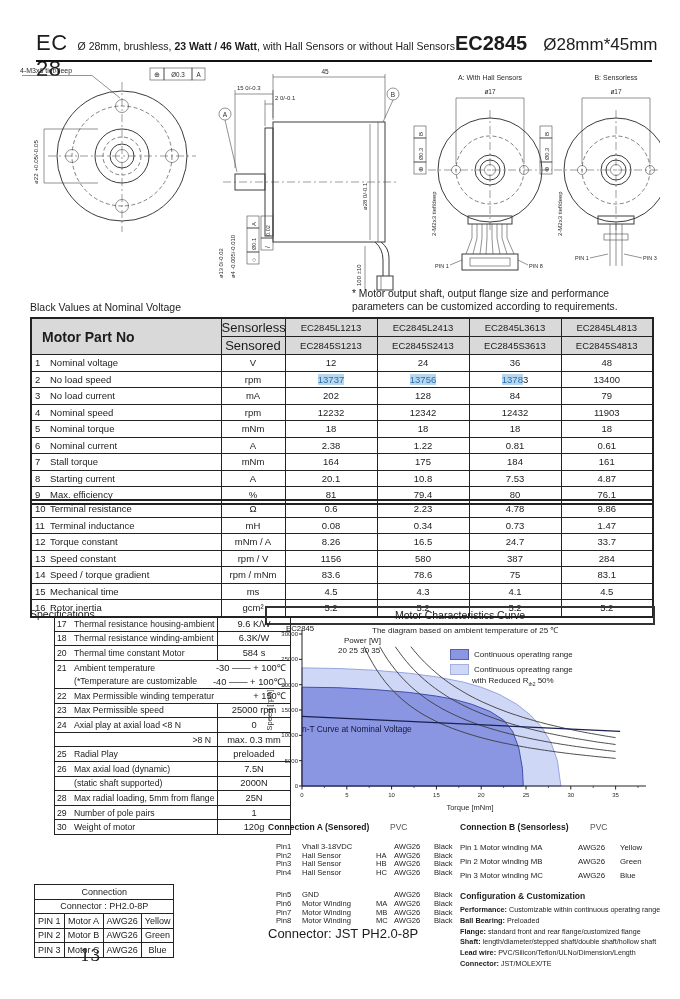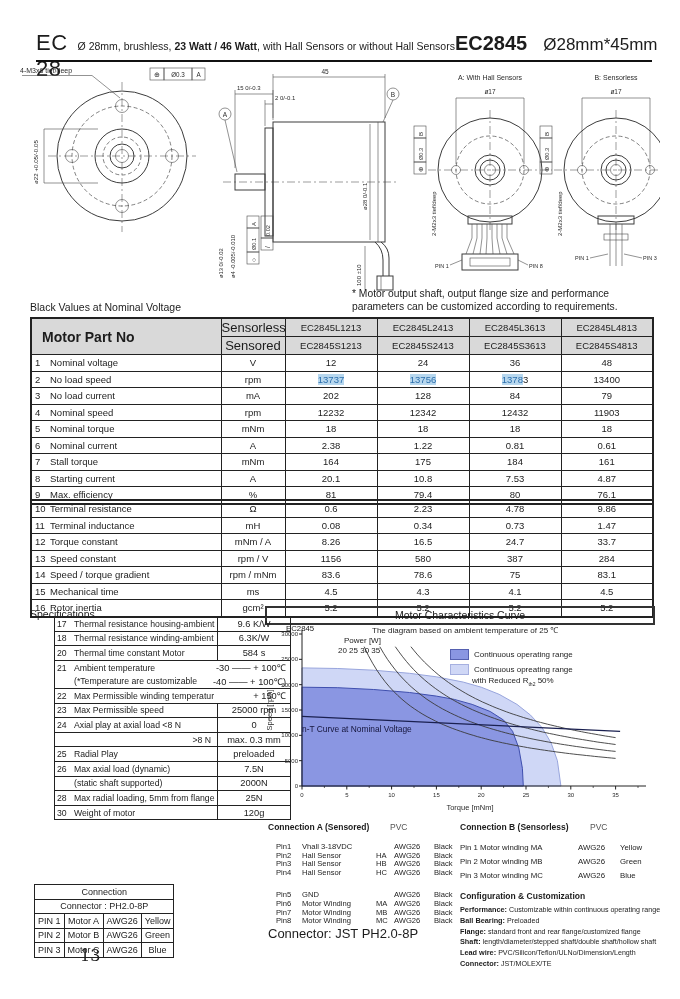--- a/index.html
+++ b/index.html
@@ -508,20 +508,25 @@
       </div>
       <div class="spec-row">
         <span class="spec-no"></span>
         <span class="spec-label">(static shaft supported)</span>
         <span class="spec-val">2000N</span>
       </div>
       <div class="spec-row">
         <span class="spec-no">28</span>
         <span class="spec-label">Max radial loading, 5mm from flange</span>
         <span class="spec-val">25N</span>
+      </div>
+      <div class="spec-row">
+        <span class="spec-no">29</span>
+        <span class="spec-label">Number of pole pairs</span>
+        <span class="spec-val">1</span>
       </div>
       <div class="spec-row">
         <span class="spec-no">30</span>
         <span class="spec-label">Weight of motor</span>
         <span class="spec-val">120g</span>
       </div>
     </div>
 
   <svg class="abs" id="chart-svg" style="left:264px;top:620px;" width="392" height="200" viewBox="0 0 392 200">
       <path d="M38.0 166.0 L38.0 47.9 L73.8 48.5 L109.7 50.2 L145.5 53.3 L172.4 56.8 L199.3 62.1 L217.2 67.2 L235.1 74.3 L253.0 84.4 L266.5 95.1 L278.1 107.7 L287.1 122.9 L293.4 140.7 L296.9 166.0 Z" fill="#cfd7f6" stroke="#98a5dd" stroke-width="1"></path>

